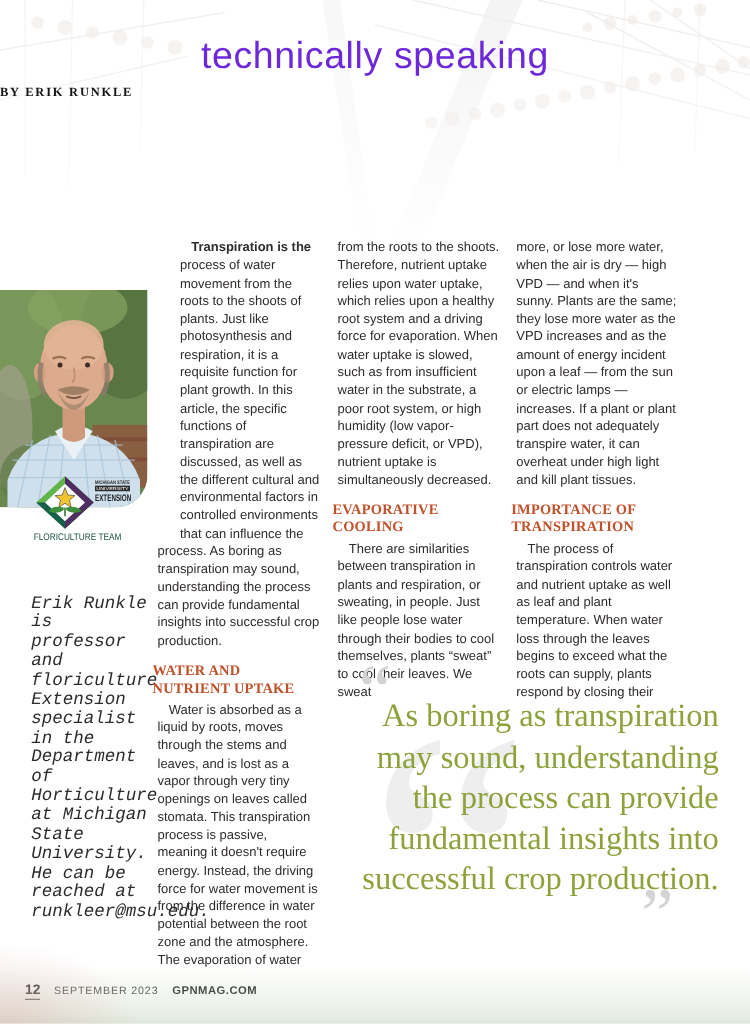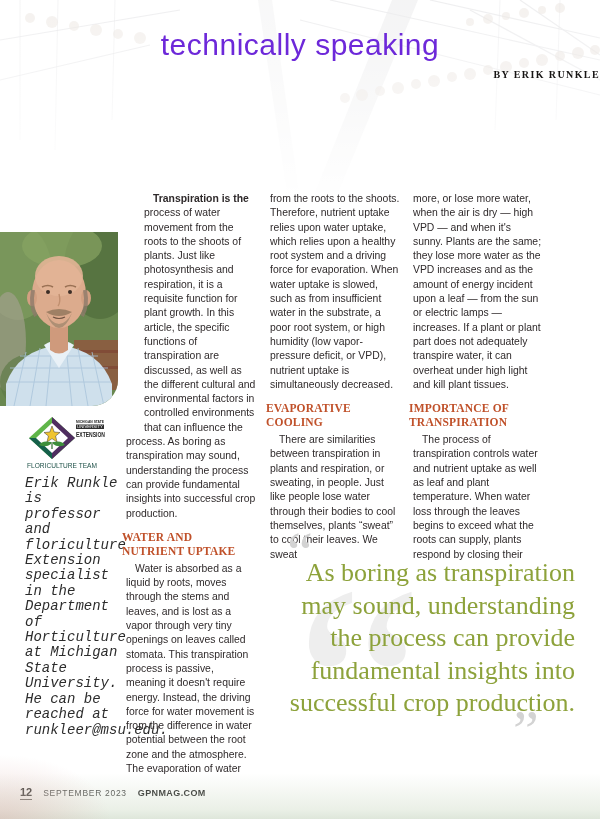--- a/index.html
+++ b/index.html
@@ -12,29 +12,29 @@
   .header-bg{position:absolute;top:0;left:0;width:600px;height:200px;pointer-events:none;}
   .header-fade{position:absolute;top:0;left:0;width:600px;height:200px;
     background:linear-gradient(to bottom,rgba(255,255,255,.45) 0%,rgba(255,255,255,.72) 55%,#ffffff 100%);}
   .bottom-bg{position:absolute;left:0;bottom:0;width:600px;height:46px;
     background:linear-gradient(to bottom,rgba(255,255,255,0) 0%,rgba(209,221,201,.45) 80%,rgba(195,210,188,.55) 100%);}
   .bottom-smudge{position:absolute;left:0;bottom:0;width:120px;height:70px;
     background:radial-gradient(ellipse at 0% 100%,rgba(214,166,160,.4),rgba(214,166,160,0) 65%);}
   
   .kicker{position:absolute;top:28px;left:0;width:600px;text-align:center;
     font-size:30px;font-weight:400;color:#6d28d9;letter-spacing:.5px;}
-  .byline{position:absolute;top:69px;left:0;width:600px;text-align:right;
+  .byline{position:absolute;top:69px;left:0;width:600px;text-align:left;
     font-family:"Liberation Serif",serif;font-weight:700;font-size:10px;
     letter-spacing:1.4px;color:#161413;}
   .title{position:absolute;top:99px;left:121px;width:440px;
     font-size:35px;line-height:40px;font-weight:700;letter-spacing:-.3px;color:#c2582a;}
   
   .portrait{position:absolute;top:232px;left:0;width:118px;height:174px;
     border-radius:0 0 26px 0;overflow:hidden;}
-  .logo{position:absolute;top:416px;left:26px;width:80px;height:60px;}
+  .logo{position:absolute;top:380px;left:26px;width:80px;height:60px;}
   .bio{position:absolute;top:476px;left:25px;width:98px;
     font-family:Liberation Mono, monospace;font-style:italic;font-size:14px;
     line-height:15.4px;color:#2c2c2c;}
   
   .col{position:absolute;top:188px;width:138px;height:588px;overflow:hidden;
     font-size:10.4px;line-height:14.3px;color:#2f2a2b;}
   .col-1{left:122px;}
   .col-2{left:266px;}
   .col-3{left:409px;}
   .col p{margin:4px;}

